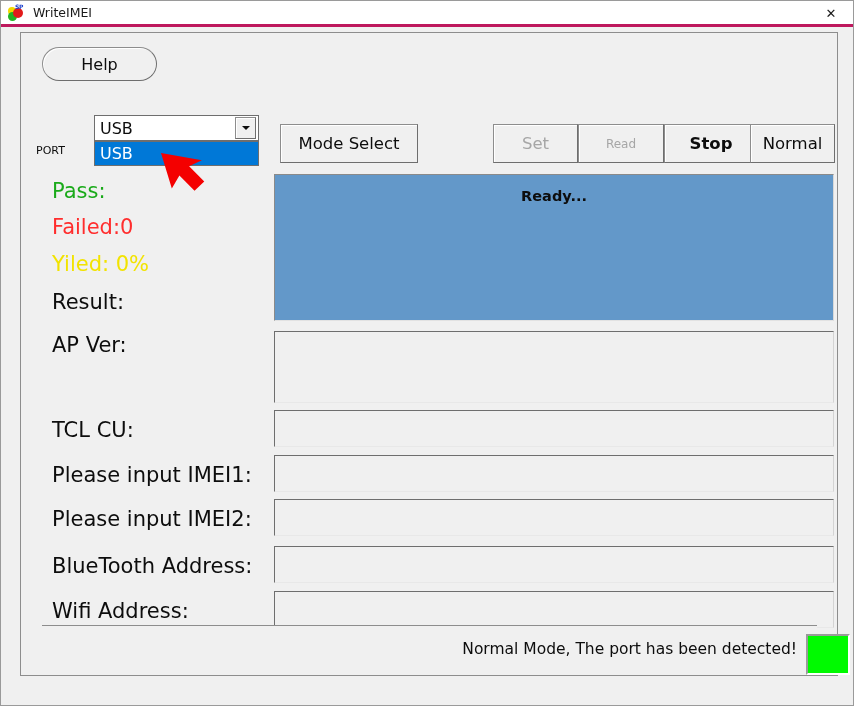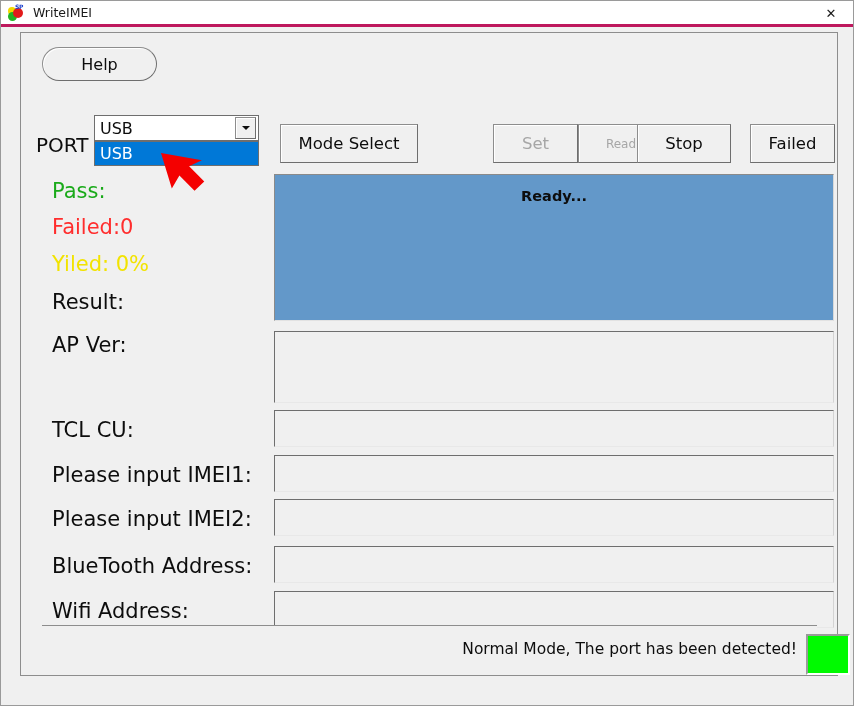--- a/index.html
+++ b/index.html
@@ -126,21 +126,21 @@
     font-size: 21px;
     color: #0d0d0d;
     white-space: nowrap;
     font-family: "DejaVu Sans", "Liberation Sans", sans-serif;
   }
 
   
   #help-button { left: 21px; top: 14px; width: 115px; height: 34px; font-size: 16px; border-radius: 17px; }
 
   
-  #port-label { left: 15px; top: 100px; font-size: 20px; }
+  #port-label { left: 15px; top: 111px; font-size: 11px; }
 
   #port-combo {
     position: absolute;
     left: 73px;
     top: 82px;
     width: 165px;
     height: 26px;
     background: #ffffff;
     border: 1px solid #6e6e6e;
     box-sizing: border-box;
@@ -211,21 +211,21 @@
   #tclcu-label  { left: 31px; top: 385px; }
   #imei1-label  { left: 31px; top: 430px; }
   #imei2-label  { left: 31px; top: 474px; }
   #bt-label     { left: 31px; top: 521px; }
   #wifi-label   { left: 31px; top: 566px; }
 
   
   #mode-select-button { left: 259px; top: 91px; width: 138px; height: 39px; font-size: 16.5px; }
   #set-button   { left: 472px; top: 91px; width: 85px; height: 39px; font-size: 16.5px; }
   #read-button  { left: 557px; top: 91px; width: 86px; height: 39px; font-size: 12px; }
-  #stop-button  { left: 616px; top: 91px; width: 94px; height: 39px; font-size: 16.5px; }
+  #stop-button  { left: 643px; top: 91px; width: 94px; height: 39px; font-size: 16.5px; font-weight: bold; }
   #write-button { left: 729px; top: 91px; width: 85px; height: 39px; font-size: 16.5px; }
 
   
   #ready-panel {
     position: absolute;
     left: 253px;
     top: 141px;
     width: 560px;
     height: 147px;
     background: #6398c9;
@@ -339,21 +339,21 @@
     <span class="label" id="tclcu-label">TCL CU:</span>
     <span class="label" id="imei1-label">Please input IMEI1:</span>
     <span class="label" id="imei2-label">Please input IMEI2:</span>
     <span class="label" id="bt-label">BlueTooth Address:</span>
     <span class="label" id="wifi-label">Wifi Address:</span>
 
     <div class="btn disabled" id="set-button">Set</div>
     <div class="btn" id="mode-select-button">Mode Select</div>
     <div class="btn disabled" id="read-button">Read</div>
     <div class="btn" id="stop-button">Stop</div>
-    <div class="btn" id="write-button">Failed</div>
+    <div class="btn" id="write-button">Normal</div>
 
     <div id="ready-panel">
       <div id="ready-text">Ready...</div>
     </div>
 
     <div class="field" id="apver-field"></div>
     <div class="field" id="tclcu-field"></div>
     <div class="field" id="imei1-field"></div>
     <div class="field" id="imei2-field"></div>
     <div class="field" id="bt-field"></div>

